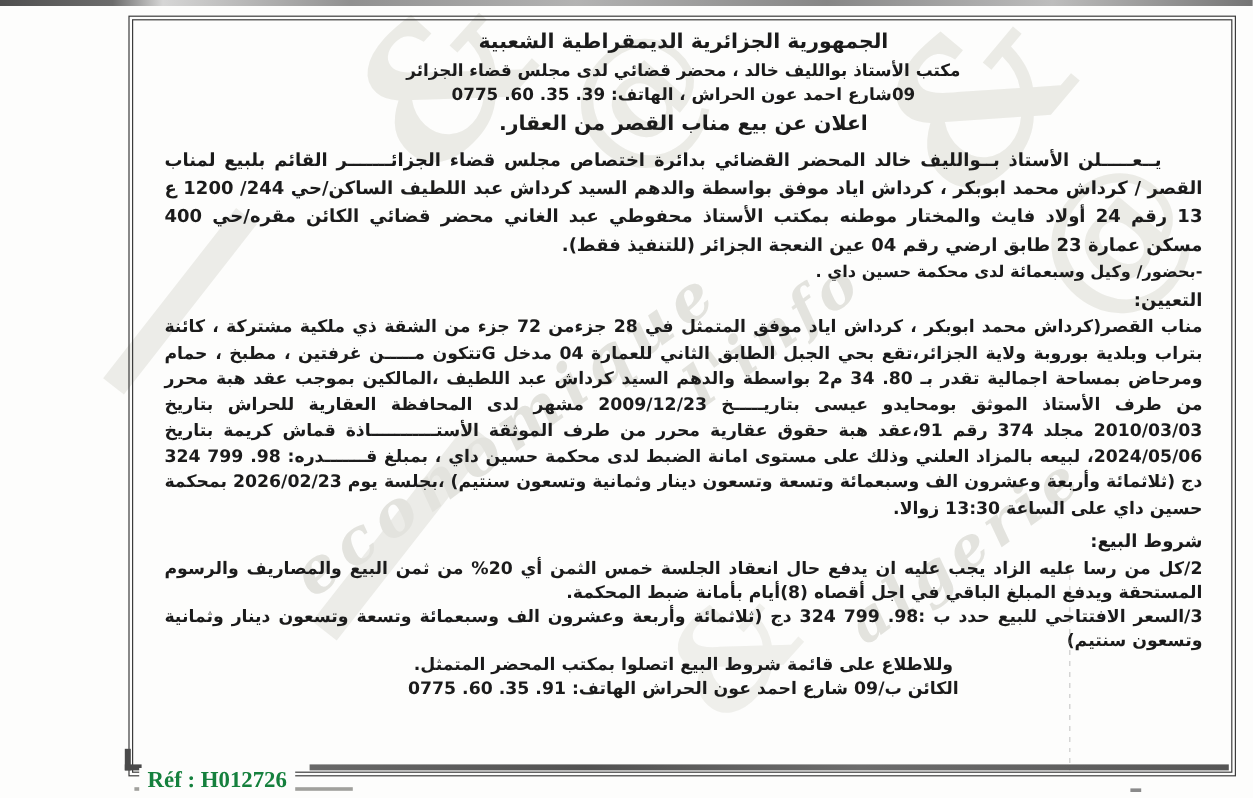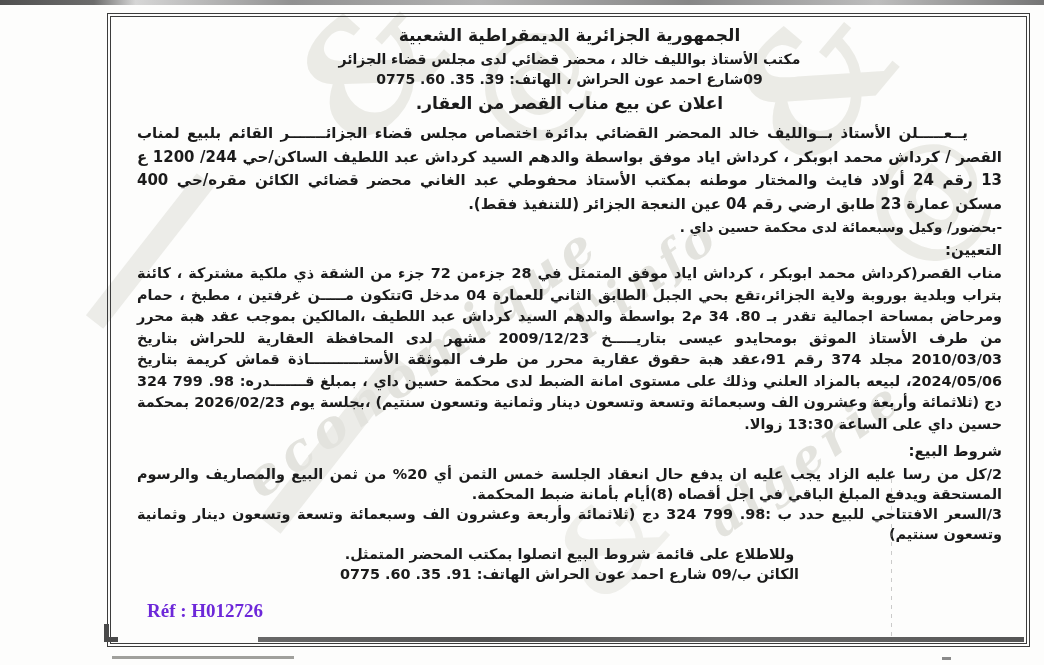--- a/index.html
+++ b/index.html
@@ -51,23 +51,23 @@
   }
   .p1{font-size:15px;line-height:23.5px;text-indent:34px;margin-bottom:2px;}
   .p2{font-size:12.8px;line-height:18px;margin-bottom:1px;}
   .presence{font-size:13.5px;line-height:19px;margin-bottom:3px;}
   .sec-heading{font-size:15px;line-height:20px;margin:2px 0 3px;}
   .designation{font-size:14.4px;line-height:21.5px;margin-bottom:6px;}
   .cond{font-size:14.4px;line-height:20px;}
   .closing{font-size:14.4px;line-height:20px;text-align:center;}
   
   .ref{
-    position:absolute;left:116px;top:600px;z-index:5;
+    position:absolute;left:116px;top:640px;z-index:5;
     font-family:"Liberation Serif","DejaVu Serif",serif;font-weight:bold;
-    font-size:19px;color:#6d28d9;background:#fdfdfc;padding:0 7px;direction:ltr;margin-left:24px;
+    font-size:19px;color:#15803d;background:#fdfdfc;padding:0 7px;direction:ltr;
   }
   .ref-elbow{
     position:absolute;left:104px;top:624px;width:14px;height:18px;z-index:5;
     border-left:5px solid #4a4a4a;border-bottom:5px solid #4a4a4a;box-sizing:border-box;
   }
   .bottom-accent{
     position:absolute;left:258px;top:637px;width:766px;height:5px;z-index:4;
     background:linear-gradient(90deg,#585858,#3f3f3f 30%,#5c5c5c 60%,#434343);opacity:.9;
   }
   

